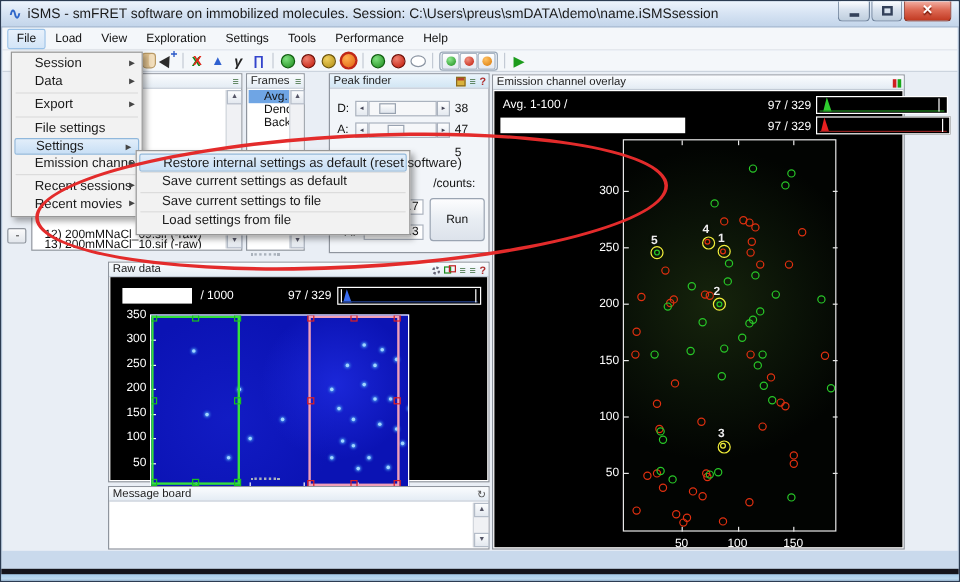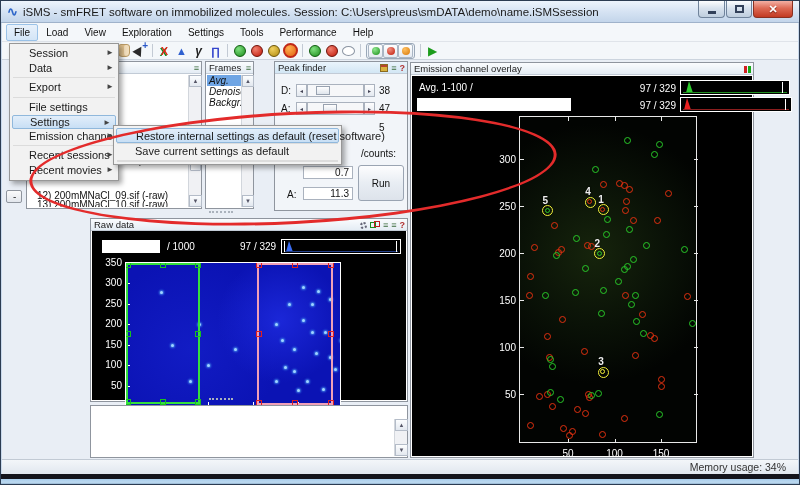--- a/index.html
+++ b/index.html
@@ -75,21 +75,21 @@
 
   .collapse-btn{position:absolute;left:4px;top:130px;width:16px;height:13px;background:linear-gradient(#fbfbfb,#e2e6ec);
     border:1px solid #8f959e;border-radius:2px;font-size:10px;line-height:9px;text-align:center;color:#333;}
 
   .vscroll{position:absolute;width:13px;background:#f0f1f4;border-left:1px solid #d2d6dc;}
   .sarr{position:absolute;left:0;width:13px;height:12px;background:linear-gradient(#fcfdfe,#e3e8ef);border:1px solid #b4bcc8;
     font-size:6px;color:#556;text-align:center;line-height:11px;}
   .sthumb{position:absolute;left:1px;width:11px;background:linear-gradient(90deg,#fdfdfe,#dfe5ec);border:1px solid #b4bcc8;border-radius:1px;}
 
   .list-item{font-size:10px;color:#111;padding:0 2px;height:9px;line-height:9px;white-space:nowrap;}
-  .f-item{font-size:10px;color:#111;padding:0 2px;height:11px;line-height:11px;white-space:nowrap;font-style:italic;}
+  .f-item{font-size:10px;color:#111;padding:0 13px;height:11px;line-height:11px;white-space:nowrap;}
   .f-item.sel{background:#6fa5e4;}
 
   .grip{position:absolute;height:3px;border-top:2px dotted #aab2bc;width:24px;}
 
   
   .pf-row{position:absolute;left:4px;width:126px;height:14px;}
   .pf-lab{position:absolute;left:2px;top:1px;font-size:10px;color:#111;}
   .pf-arr{position:absolute;top:0;width:11px;height:13px;background:linear-gradient(#fdfdfe,#e4e9f0);border:1px solid #aab2be;
     font-size:5px;color:#445;text-align:center;line-height:12px;}
   .pf-arr-l{left:17px;} .pf-arr-r{left:85px;}
@@ -386,20 +386,26 @@
           <div class="rd-xlab" style="left: 57px;">100</div>
           <div class="rd-xlab" style="left: 102px;">200</div>
           <div class="rd-xlab" style="left: 147px;">300</div>
           <div class="rd-xlab" style="left: 192px;">400</div>
           <div class="rd-xlab" style="left: 237px;">500</div>
         </div>
     </div>
     <div class="grip" style="left:207px;top:338px;"></div>
 
     <div class="panel" style="left:88px;top:345px;width:318px;height:53px;">
+      <div class="phead">
+        <span>Message board</span>
+        <div class="picons">
+          <span class="hicon icon-refresh">↻</span>
+        </div>
+      </div>
       <div class="abs" style="left:1px;top:13px;right:14px;bottom:1px;background:#fff;"></div>
       <div class="vscroll" style="right:0;top:13px;bottom:1px;">
         <div class="sarr" style="top:0;">▲</div>
         <div class="sarr" style="bottom:0;">▼</div>
       </div>
     </div>
 
     <div class="panel" style="left:408px;top:2px;width:344px;height:396px;">
       <div class="phead">
         <span>Emission channel overlay</span>
@@ -545,23 +551,20 @@
             <div class="pt-lab" style="left: 65.32px; top: 69.24px;">4</div>
             <div class="pt-num" style="left: 22.04px; top: 88.2px;">
               <i style="border: 1.5px solid rgb(40, 200, 40);"></i>
             </div>
             <div class="pt-lab" style="left: 22.54px; top: 77.7px;">5</div>
           </div>
       </div>
     </div>
   </div>
 
-  <div class="statusbar">
-    <span>Memory usage: 34%</span>
-  </div>
   <div class="bottom-frame"></div>
 
   <div class="menu" id="file-menu" style="left:8px;top:42px;width:110px;">
       <div class="m-item"><span>Session</span><span class="m-arrow">►</span></div>
       <div class="m-item"><span>Data</span><span class="m-arrow">►</span></div>
       <div class="m-sep"></div>
       <div class="m-item"><span>Export</span><span class="m-arrow">►</span></div>
       <div class="m-sep"></div>
       <div class="m-item"><span>File settings</span></div>
       <div class="m-item hl"><span>Settings</span><span class="m-arrow">►</span></div>
@@ -569,17 +572,19 @@
       <div class="m-sep"></div>
       <div class="m-item"><span>Recent sessions</span><span class="m-arrow">►</span></div>
       <div class="m-item"><span>Recent movies</span><span class="m-arrow">►</span></div>
     </div>
 
   <div class="menu sub" id="sub-menu" style="left:112px;top:124px;width:229px;">
       <div class="m-item hl">Restore internal settings as default (reset software)</div>
       <div class="m-sep"></div>
       <div class="m-item">Save current settings as default</div>
       <div class="m-sep"></div>
+      <div class="m-item">Save current settings to file</div>
       <div class="m-sep"></div>
+      <div class="m-item">Load settings from file</div>
     </div>
 
   <div class="annotation-ellipse"></div>
 </div>
 
 </body></html>

